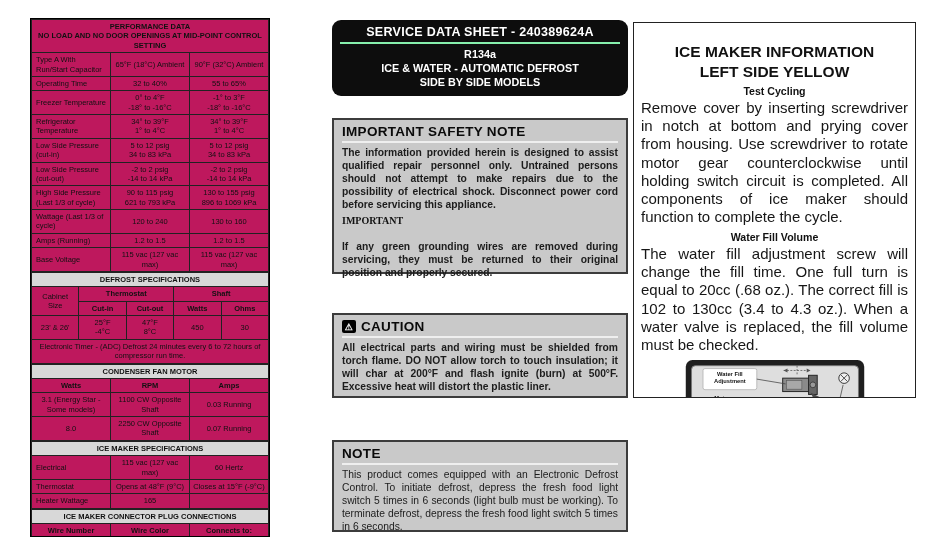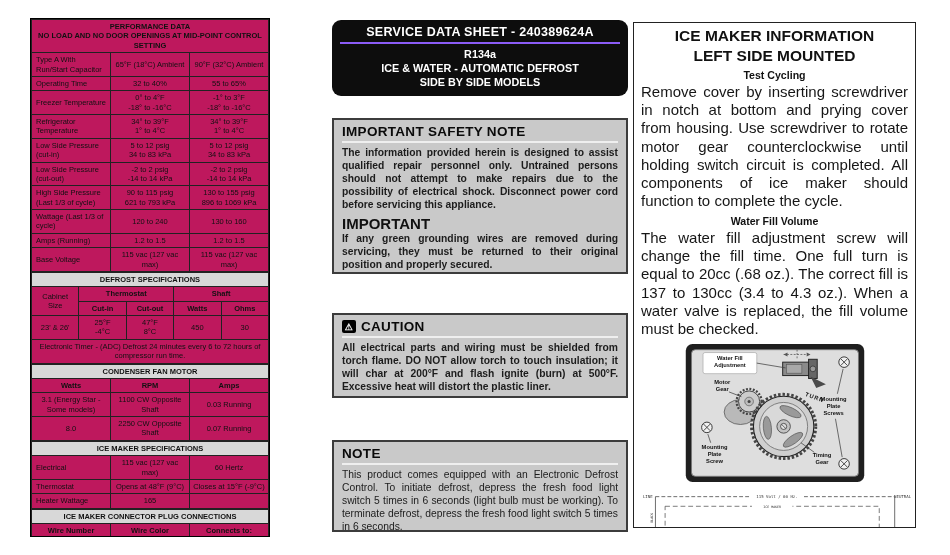--- a/index.html
+++ b/index.html
@@ -18,39 +18,39 @@
   .sec-hdr{background:#d8d8d8;font-weight:bold;font-size:7.8px;padding:3px 2px;}
   .tbl-title{font-weight:bold;font-size:7.8px;padding:3px 2px;line-height:1.3;}
   .c43{width:43%;} .c285{width:28.5%;} .c1425{width:14.25%;}
   .w35{width:35%;} .w31{width:31%;} .w34{width:34%;}
 
   
   .mid-header{position:absolute;left:332px;top:20px;width:296px;background:#0d0d0d;
               color:#fff;border-radius:9px;text-align:center;box-sizing:border-box;
               padding:5px 6px 7px;}
   .mh-title{font-size:12.5px;font-weight:bold;letter-spacing:.3px;padding-bottom:3px;
-            border-bottom:2px solid #8b5cf6;margin:0 2px 3px;}
+            border-bottom:2px solid #86efac;margin:0 2px 3px;}
   .mh-line{font-size:10.8px;font-weight:bold;line-height:1.3;}
   .gray-box{position:absolute;left:332px;width:296px;background:#c9c9c9;
             border:2px solid #3c3c3c;box-sizing:border-box;padding:4px 8px 6px;}
   .gb-heading{font-size:13.5px;font-weight:bold;color:#0a0a0a;letter-spacing:.3px;
               border-bottom:2.5px solid #efefef;padding-bottom:2px;margin-bottom:4px;
               display:flex;align-items:center;gap:5px;}
   .gb-body{font-size:10.3px;font-weight:bold;color:#1c1c1c;text-align:justify;line-height:1.26;}
   .gb-body.regular{font-weight:normal;}
-  .gb-sub{font-size:15px;font-weight:bold;margin:3px 0 1px;}
+  .gb-sub{font-size:10px;font-weight:bold;margin:3px 0 15px;font-family:Liberation Serif, serif;}
   .warn-icon{display:inline-flex;width:14px;height:13px;background:#000;border-radius:2px;
              color:#fff;font-size:9px;align-items:center;justify-content:center;flex:0 0 auto;}
   #box-safety{top:118px;height:156px;}
   #box-caution{top:313px;height:85px;}
   #box-note{top:440px;height:92px;}
 
   
-  .right-col{position:absolute;left:633px;top:22px;width:283px;height:506px;
-             border:1.5px solid #222;box-sizing:border-box;padding:2px 7px;overflow:hidden;}
+  .right-col{position:absolute;left:633px;top:22px;width:283px;height:376px;
+             border:1.5px solid #222;box-sizing:border-box;padding:18px 7px;overflow:hidden;}
   .rc-title{text-align:center;font-size:15.5px;font-weight:bold;line-height:1.15;margin-top:2px;}
   .rc-sub{text-align:center;font-size:10.6px;font-weight:bold;margin:4px 0 2px;}
   .rc-body{font-size:15px;text-align:justify;line-height:1.22;color:#161616;}
   svg{display:block;}
   .gear-svg{margin:4px auto 0;}
   .wiring-svg{margin:3px auto 0;}
   .gear-label{font-family:"Liberation Sans",sans-serif;font-size:6px;font-weight:bold;fill:#111;}
   .wtext{font-family:"DejaVu Sans Mono",monospace;font-size:4.2px;fill:#333;}
   .wtext-s{font-family:"DejaVu Sans Mono",monospace;font-size:3.4px;fill:#333;}
   .wline{stroke:#444;stroke-width:.8;fill:none;}
@@ -264,25 +264,25 @@
     <div class="gb-body">All electrical parts and wiring must be shielded from torch flame. DO NOT allow torch to touch insulation; it will char at 200°F and flash ignite (burn) at 500°F. Excessive heat will distort the plastic liner.</div>
   </div>
 
   <div class="gray-box" id="box-note">
     <div class="gb-heading">NOTE</div>
     <div class="gb-body regular">This product comes equipped with an Electronic Defrost Control. To initiate defrost, depress the fresh food light switch 5 times in 6 seconds (light bulb must be working). To terminate defrost, depress the fresh food light switch 5 times in 6 seconds.</div>
   </div>
 
   <div class="right-col">
     <div class="rc-title">ICE MAKER INFORMATION</div>
-    <div class="rc-title">LEFT SIDE MOUNTED</div>
+    <div class="rc-title">LEFT SIDE YELLOW</div>
     <div class="rc-sub">Test Cycling</div>
     <div class="rc-body">Remove cover by inserting screwdriver in notch at bottom and prying cover from housing. Use screwdriver to rotate motor gear counterclockwise until holding switch circuit is completed. All components of ice maker should function to complete the cycle.</div>
     <div class="rc-sub">Water Fill Volume</div>
-    <div class="rc-body">The water fill adjustment screw will change the fill time. One full turn is equal to 20cc (.68 oz.). The correct fill is 137 to 130cc (3.4 to 4.3 oz.). When a water valve is replaced, the fill volume must be checked.</div>
+    <div class="rc-body">The water fill adjustment screw will change the fill time. One full turn is equal to 20cc (.68 oz.). The correct fill is 102 to 130cc (3.4 to 4.3 oz.). When a water valve is replaced, the fill volume must be checked.</div>
 
     <svg class="gear-svg" width="184" height="142" viewBox="0 0 190 148">
       <rect x="2" y="2" width="186" height="144" rx="7" fill="#1f1f1f"></rect>
       <rect x="8" y="8" width="174" height="132" rx="4" fill="#dedede" stroke="#777" stroke-width="1"></rect>
 
       <g>
         <circle cx="167" cy="21" r="5.5" fill="#f0f0f0" stroke="#333" stroke-width="1"></circle>
         <line x1="163.5" y1="17.5" x2="170.5" y2="24.5" stroke="#444" stroke-width="1"></line>
         <line x1="163.5" y1="24.5" x2="170.5" y2="17.5" stroke="#444" stroke-width="1"></line>
       </g>

